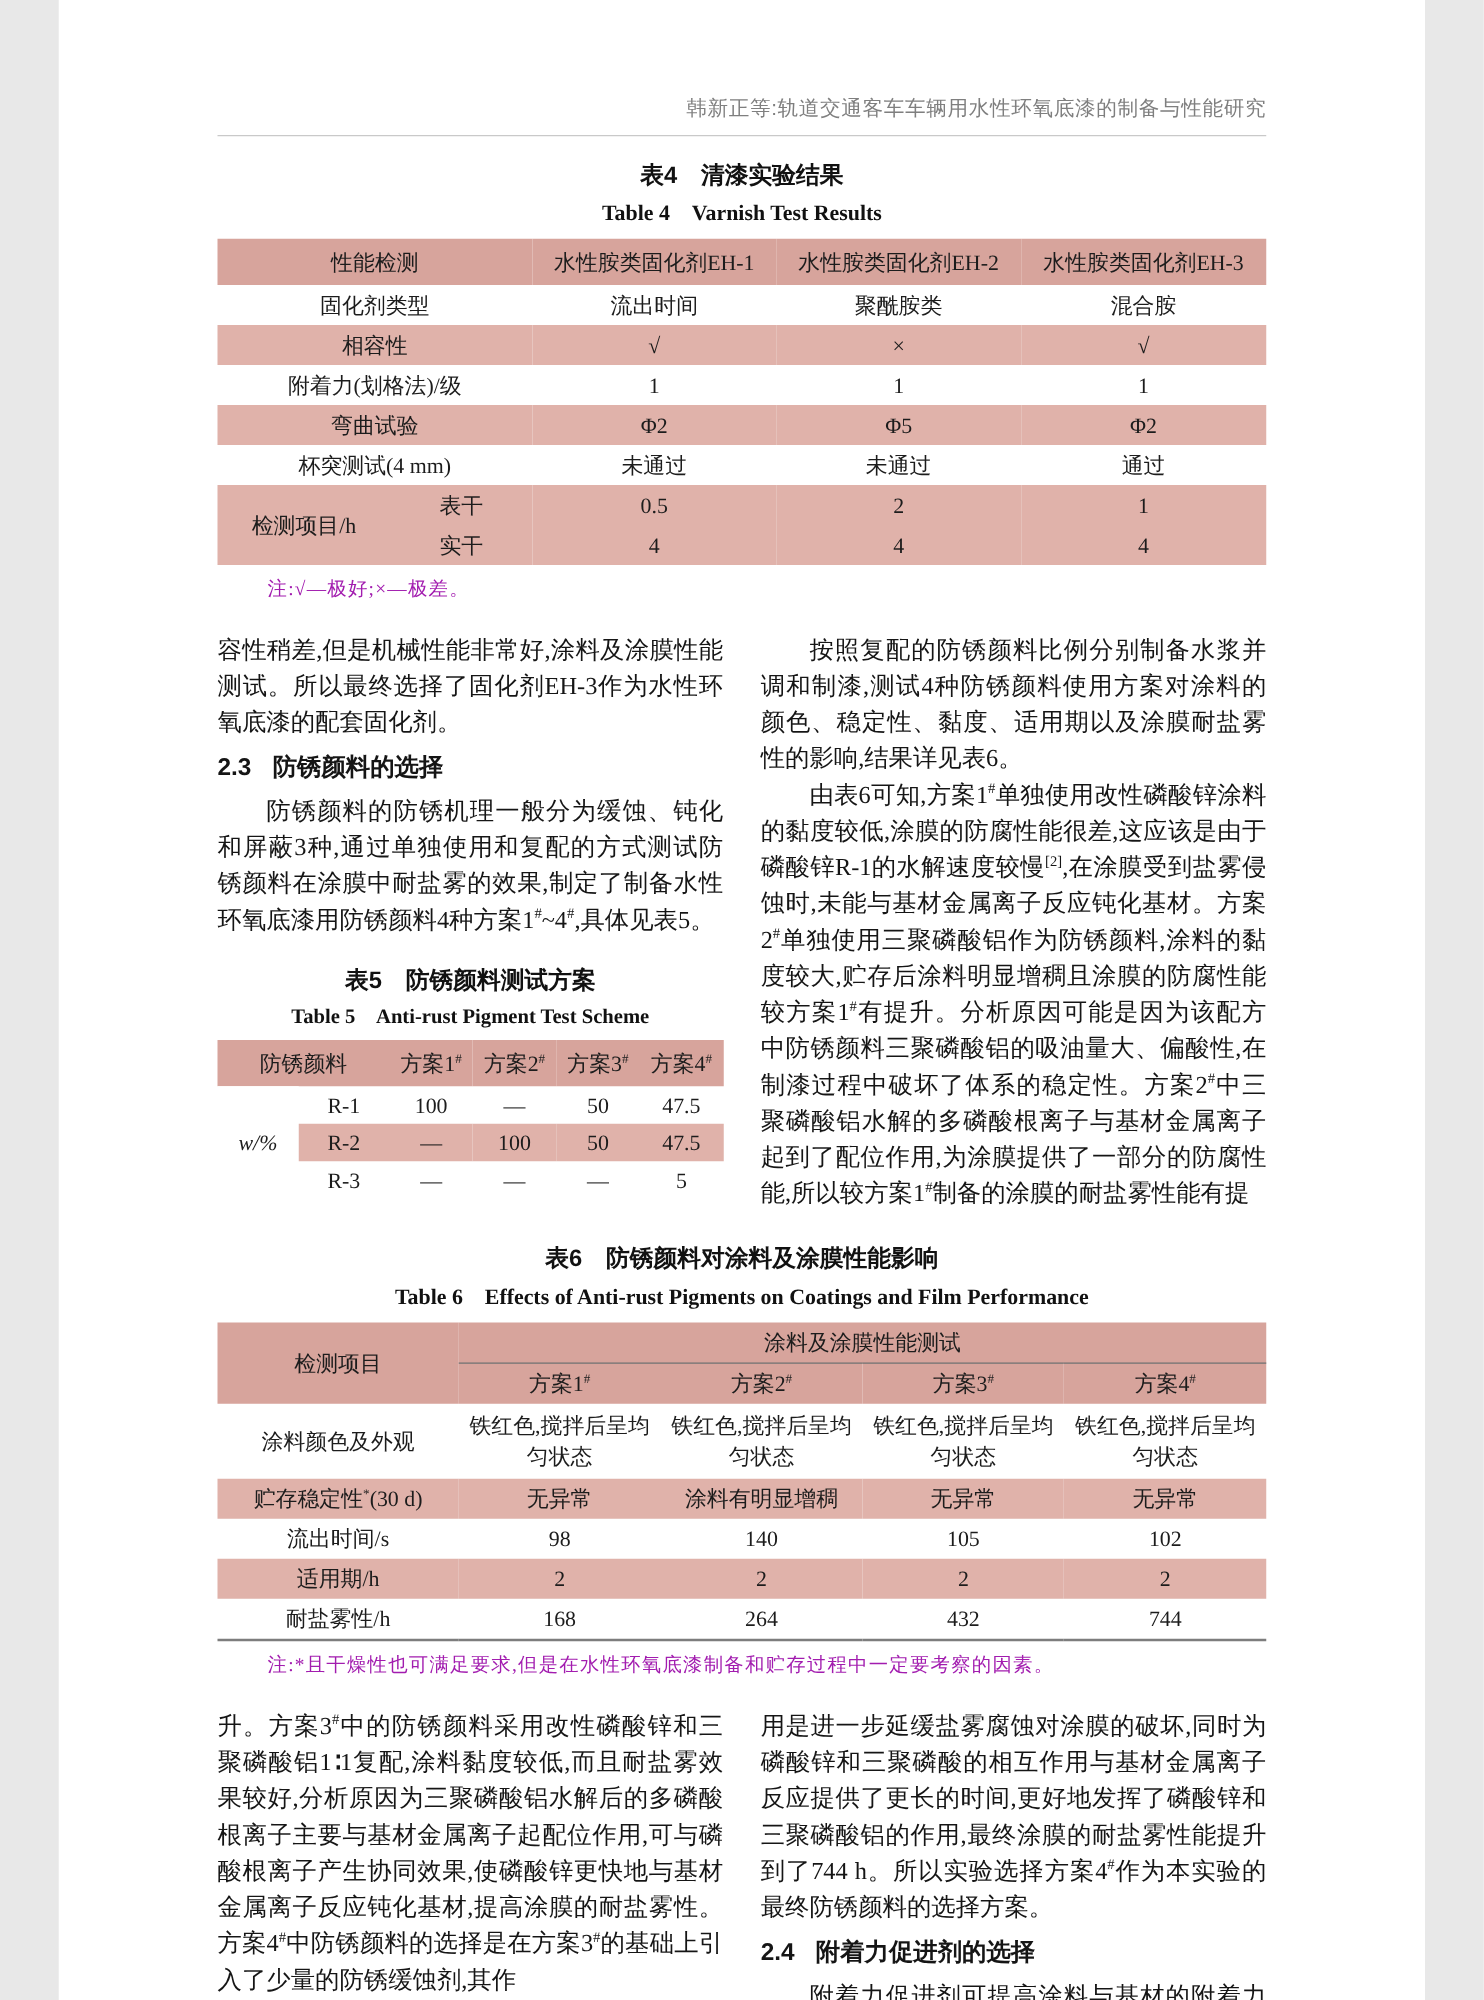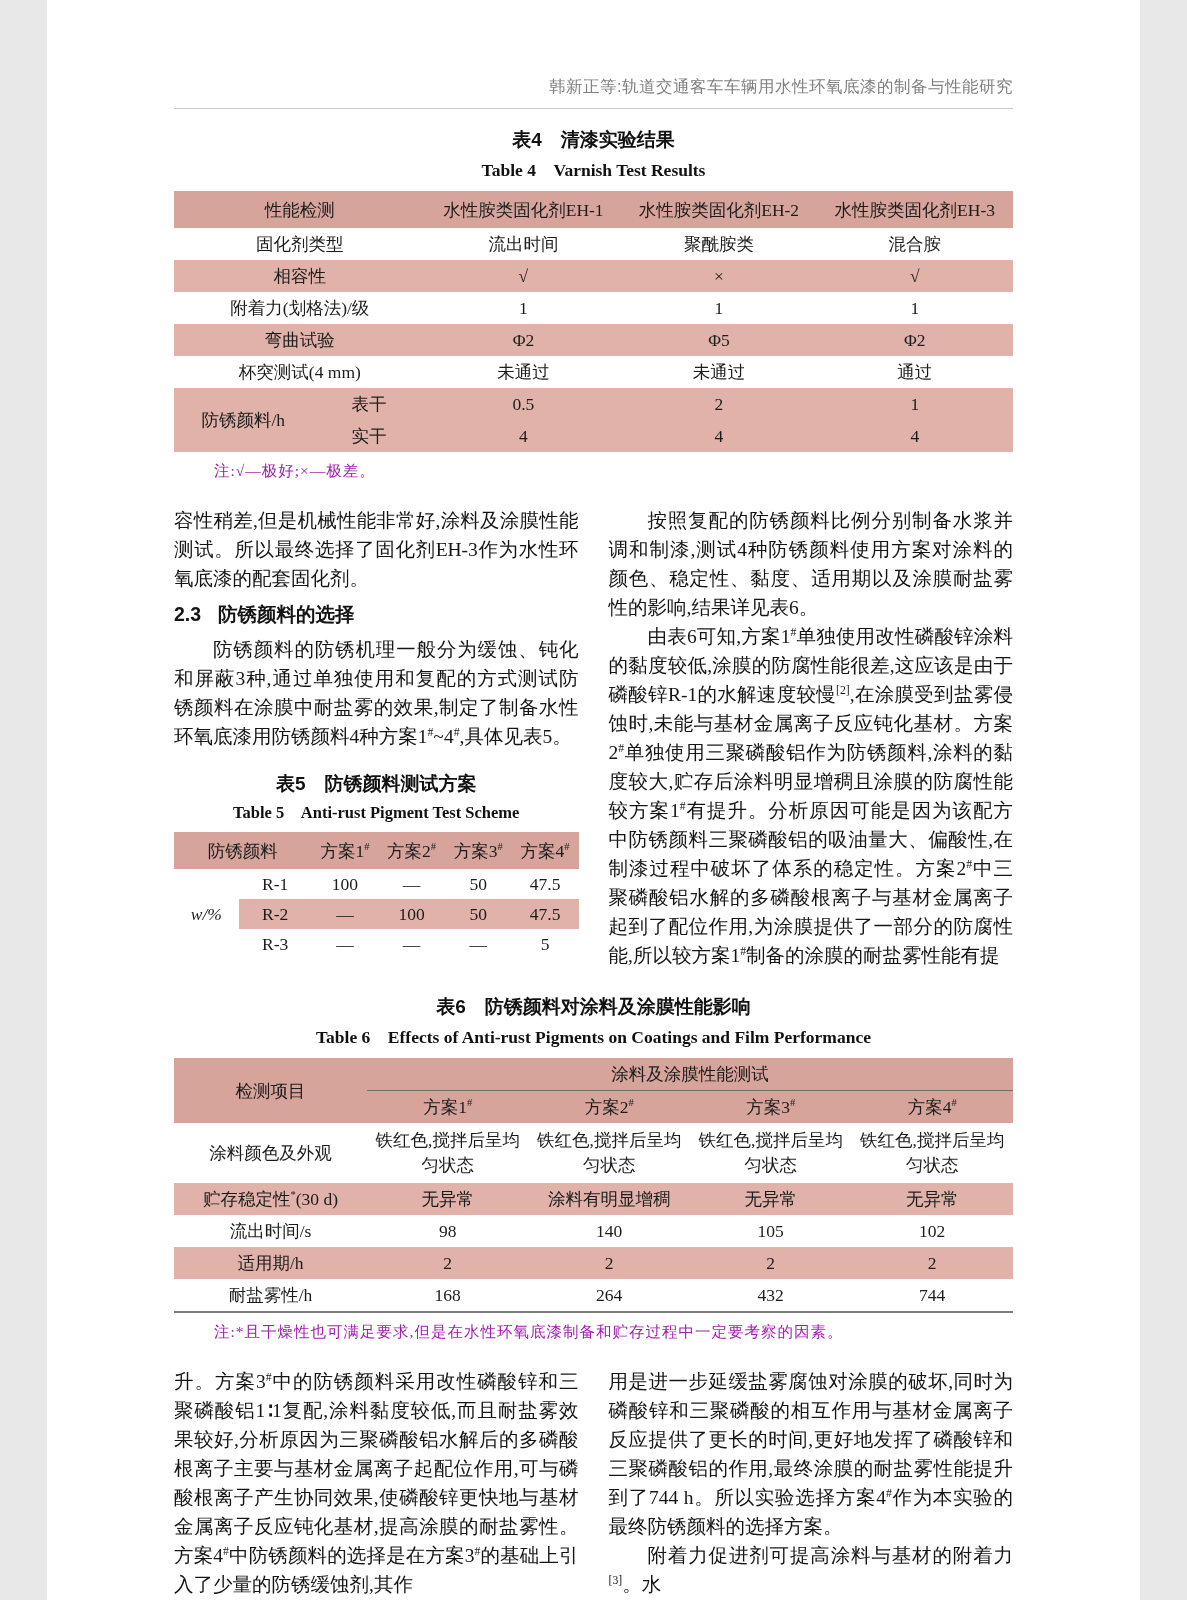--- a/index.html
+++ b/index.html
@@ -121,21 +121,21 @@
           <td>Φ5</td>
           <td>Φ2</td>
         </tr>
         <tr>
           <td colspan="2" class="lbl">杯突测试(4 mm)</td>
           <td>未通过</td>
           <td>未通过</td>
           <td>通过</td>
         </tr>
         <tr class="stripe">
-          <td rowspan="2" class="lbl" style="height:32px;">防锈颜料/h</td>
+          <td rowspan="2" class="lbl" style="height:32px;">检测项目/h</td>
           <td>表干</td>
           <td>0.5</td>
           <td>2</td>
           <td>1</td>
         </tr>
         <tr class="stripe">
           <td style="height:32px;">实干</td>
           <td>4</td>
           <td>4</td>
           <td>4</td>
@@ -267,19 +267,22 @@
         </table>
       <div class="note">注:*且干燥性也可满足要求,但是在水性环氧底漆制备和贮存过程中一定要考察的因素。</div>
     </section>
 
     <section class="cols">
       <div class="col">
         <p>升。方案3<sup>#</sup>中的防锈颜料采用改性磷酸锌和三聚磷酸铝1∶1复配,涂料黏度较低,而且耐盐雾效果较好,分析原因为三聚磷酸铝水解后的多磷酸根离子主要与基材金属离子起配位作用,可与磷酸根离子产生协同效果,使磷酸锌更快地与基材金属离子反应钝化基材,提高涂膜的耐盐雾性。方案4<sup>#</sup>中防锈颜料的选择是在方案3<sup>#</sup>的基础上引入了少量的防锈缓蚀剂,其作</p>
       </div>
       <div class="col">
         <p>用是进一步延缓盐雾腐蚀对涂膜的破坏,同时为磷酸锌和三聚磷酸的相互作用与基材金属离子反应提供了更长的时间,更好地发挥了磷酸锌和三聚磷酸铝的作用,最终涂膜的耐盐雾性能提升到了744 h。所以实验选择方案4<sup>#</sup>作为本实验的最终防锈颜料的选择方案。</p>
+        <p class="sec-head">
+          <span class="num">2.4</span><span>附着力促进剂的选择</span>
+        </p>
         <p class="ind">附着力促进剂可提高涂料与基材的附着力<sup>[3]</sup>。水</p>
       </div>
     </section>
 
   </div>
 
 </div>
 
 </body></html>

